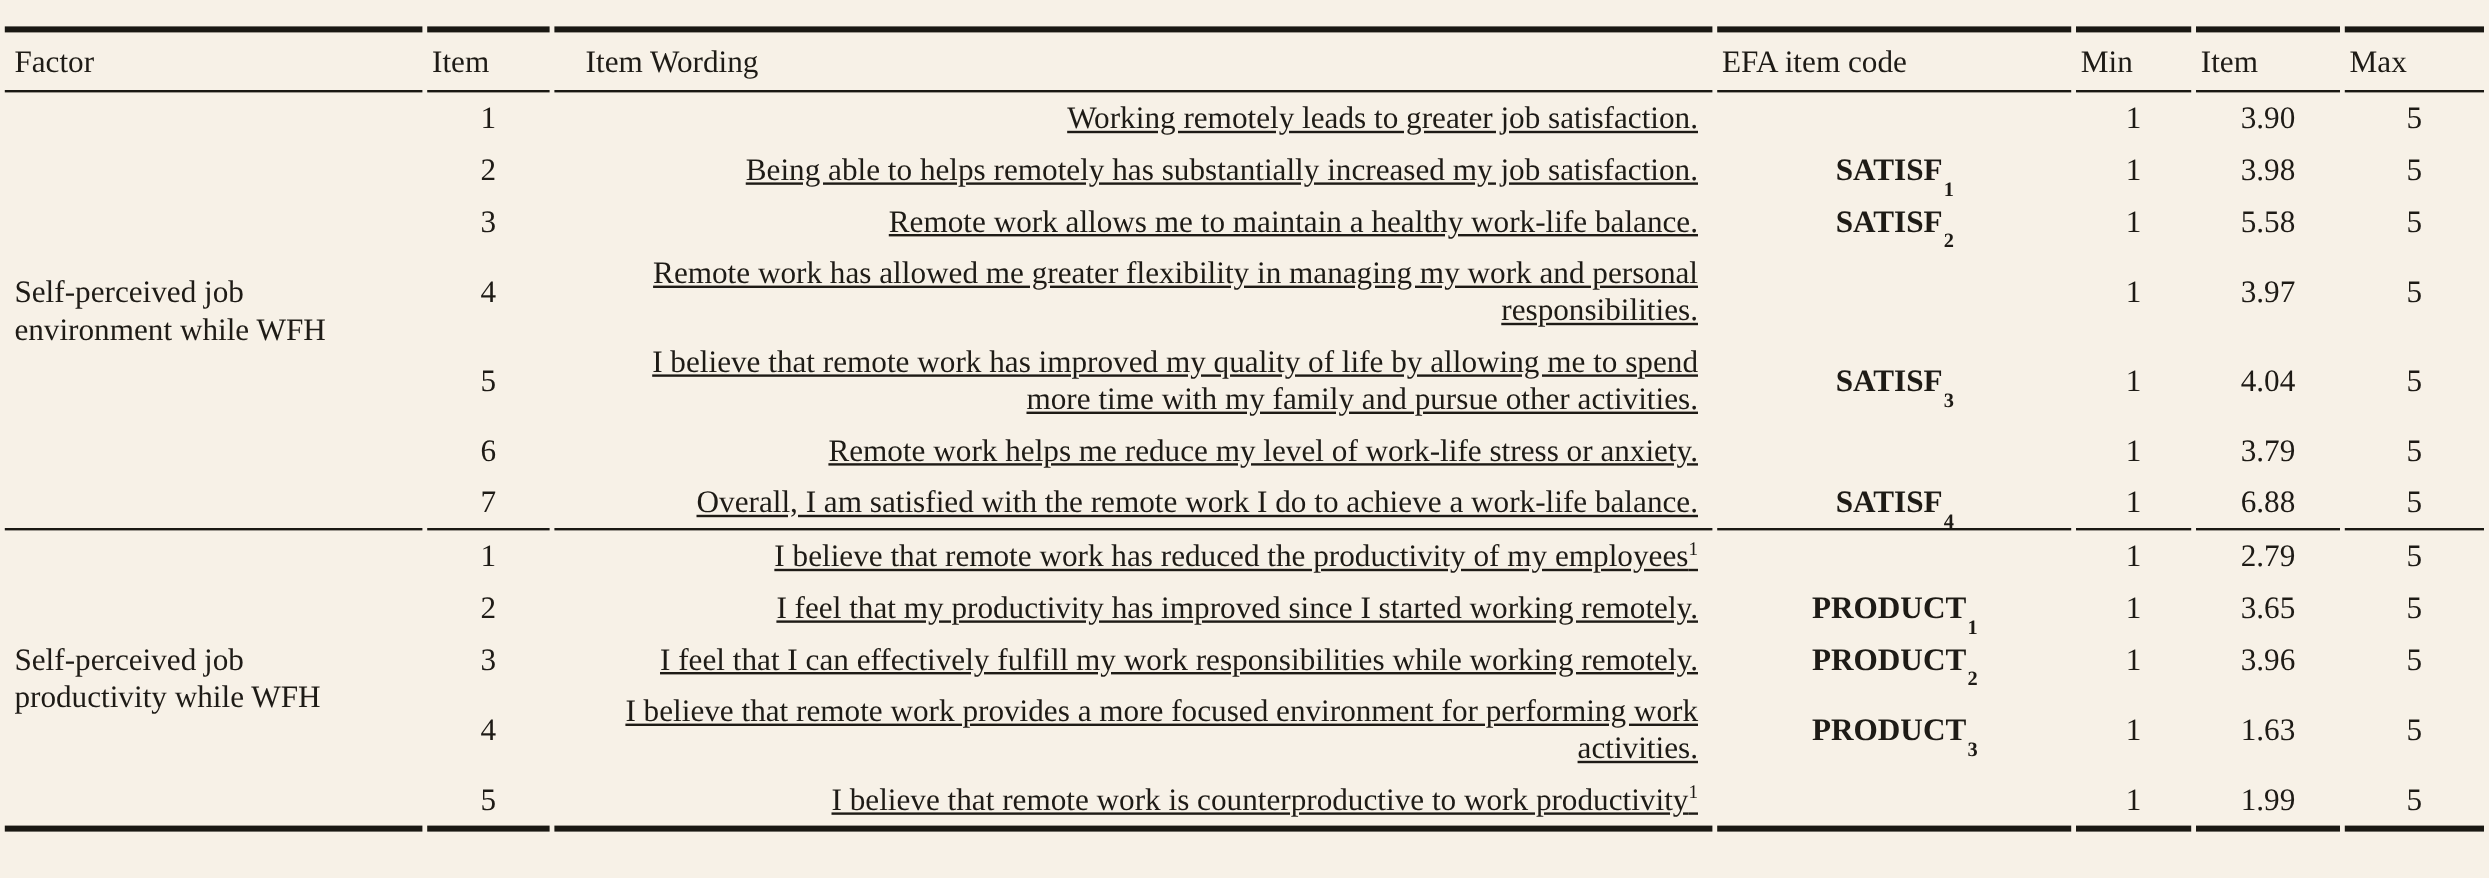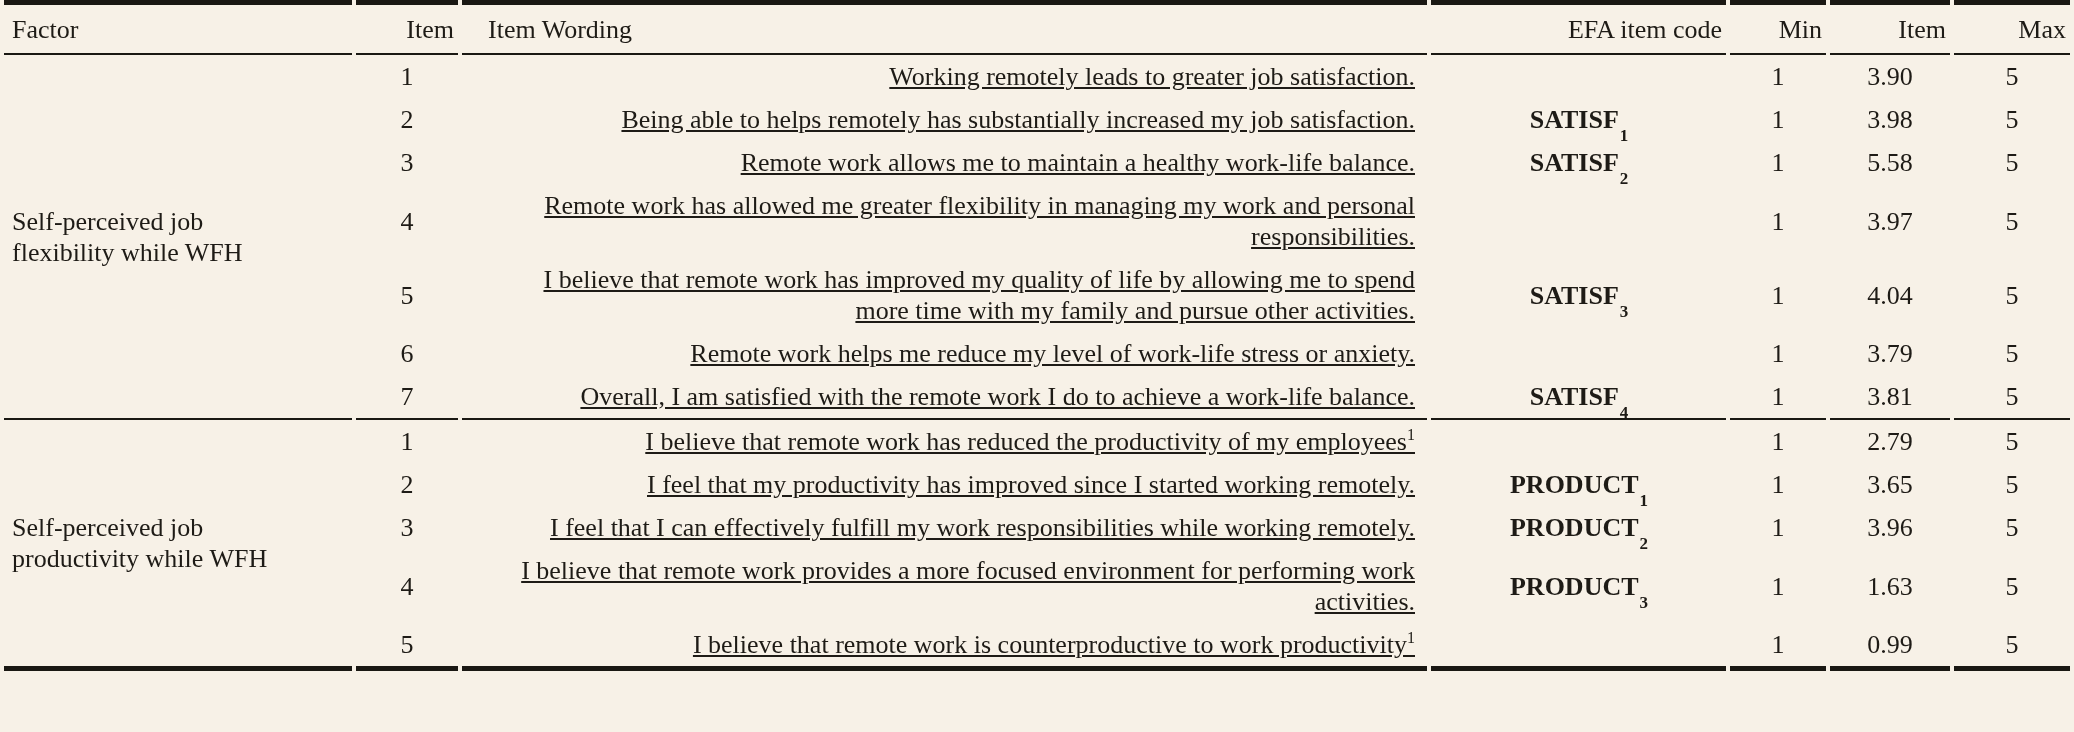--- a/index.html
+++ b/index.html
@@ -10,39 +10,39 @@
   *{box-sizing:border-box;}
   html,body{margin:0;padding:0;}
   body{
     width:2074px;height:732px;overflow:hidden;
     background:var(--bg);color:var(--ink);
     font-family:"Liberation Serif","DejaVu Serif",serif;
     font-size:26px;line-height:31px;
   }
   table{
     width:2074px;table-layout:fixed;
-    border-collapse:separate;border-spacing:4px 0;
+    border-collapse:separate;border-spacing:4px 0;margin-top:22px;
   }
   col.c-factor{width:348px;}
   col.c-item{width:102px;}
   col.c-wording{width:965px;}
   col.c-code{width:295px;}
   col.c-min{width:96px;}
   col.c-mean{width:120px;}
   col.c-max{width:116px;}
   th,td{
     padding:6px 4px;
     vertical-align:middle;
     font-weight:normal;
   }
   thead th{
     border-top:5px solid var(--rule);
     border-bottom:2px solid var(--rule);
     padding-top:9px;padding-bottom:8px;
-    text-align:right;white-space:nowrap;overflow:hidden;
+    text-align:left;white-space:nowrap;overflow:hidden;
   }
   th.a-left{text-align:left;}
   td.factor{
     text-align:left;vertical-align:middle;
     padding-left:8px;padding-right:62px;
   }
   th.h-factor{padding-left:8px;}
   td.item{text-align:center;}
   td.wording{
     text-align:right;padding-left:26px;padding-right:12px;
@@ -79,21 +79,21 @@
       <th>Item</th>
       <th class="a-left h-wording">Item Wording</th>
       <th>EFA item code</th>
       <th>Min</th>
       <th>Item</th>
       <th>Max</th>
     </tr>
   </thead>
   <tbody>
       <tr>
-        <td class="factor rule-thin" rowspan="7">Self-perceived job flexibility while WFH</td>
+        <td class="factor rule-thin" rowspan="7">Self-perceived job environment while WFH</td>
         <td class="item">1</td>
         <td class="wording"><span>Working remotely leads to greater job satisfaction.</span></td>
         <td class="code"></td>
         <td class="num">1</td>
         <td class="num">3.90</td>
         <td class="num">5</td>
       </tr>
       <tr>
         <td class="item">2</td>
         <td class="wording"><span>Being able to helps remotely has substantially increased my job satisfaction.</span></td>
@@ -132,21 +132,21 @@
         <td class="code"></td>
         <td class="num">1</td>
         <td class="num">3.79</td>
         <td class="num">5</td>
       </tr>
       <tr>
         <td class="item rule-thin">7</td>
         <td class="wording rule-thin"><span>Overall, I am satisfied with the remote work I do to achieve a work-life balance.</span></td>
         <td class="code rule-thin"><span>SATISF</span><sub class="codesub">4</sub></td>
         <td class="num rule-thin">1</td>
-        <td class="num rule-thin">3.81</td>
+        <td class="num rule-thin">6.88</td>
         <td class="num rule-thin">5</td>
       </tr>
       <tr>
         <td class="factor rule-thick" rowspan="5">Self-perceived job productivity while WFH</td>
         <td class="item">1</td>
         <td class="wording"><span>I believe that remote work has reduced the productivity of my employees</span><sup class="fnsup">1</sup></td>
         <td class="code"></td>
         <td class="num">1</td>
         <td class="num">2.79</td>
         <td class="num">5</td>
@@ -173,17 +173,17 @@
         <td class="code"><span>PRODUCT</span><sub class="codesub">3</sub></td>
         <td class="num">1</td>
         <td class="num">1.63</td>
         <td class="num">5</td>
       </tr>
       <tr>
         <td class="item rule-thick">5</td>
         <td class="wording rule-thick"><span>I believe that remote work is counterproductive to work productivity</span><sup class="fnsup">1</sup></td>
         <td class="code rule-thick"></td>
         <td class="num rule-thick">1</td>
-        <td class="num rule-thick">0.99</td>
+        <td class="num rule-thick">1.99</td>
         <td class="num rule-thick">5</td>
       </tr>
     </tbody>
 </table>
 
 </body></html>

